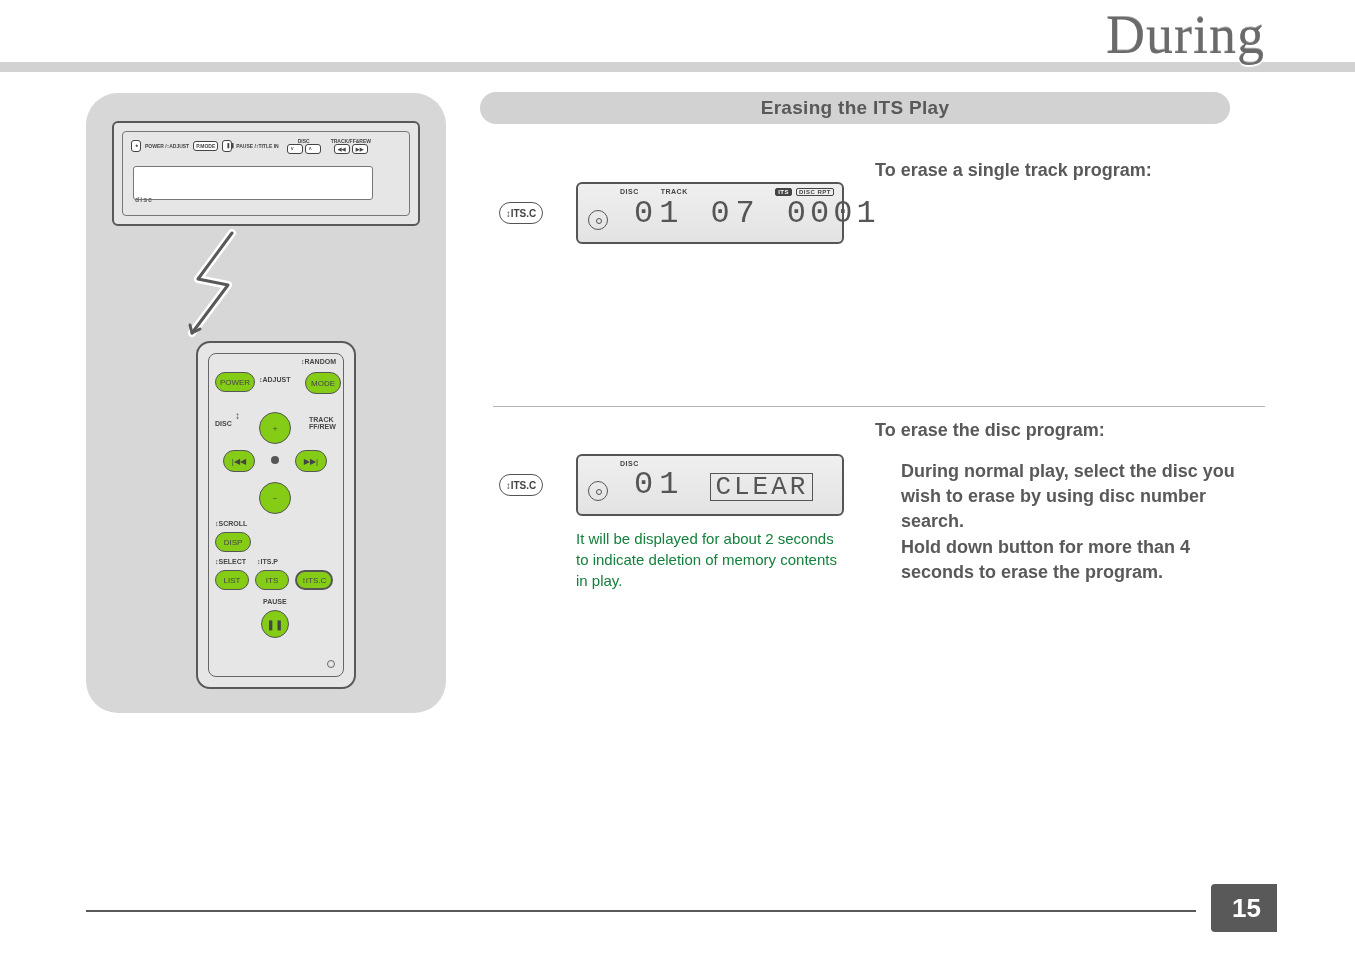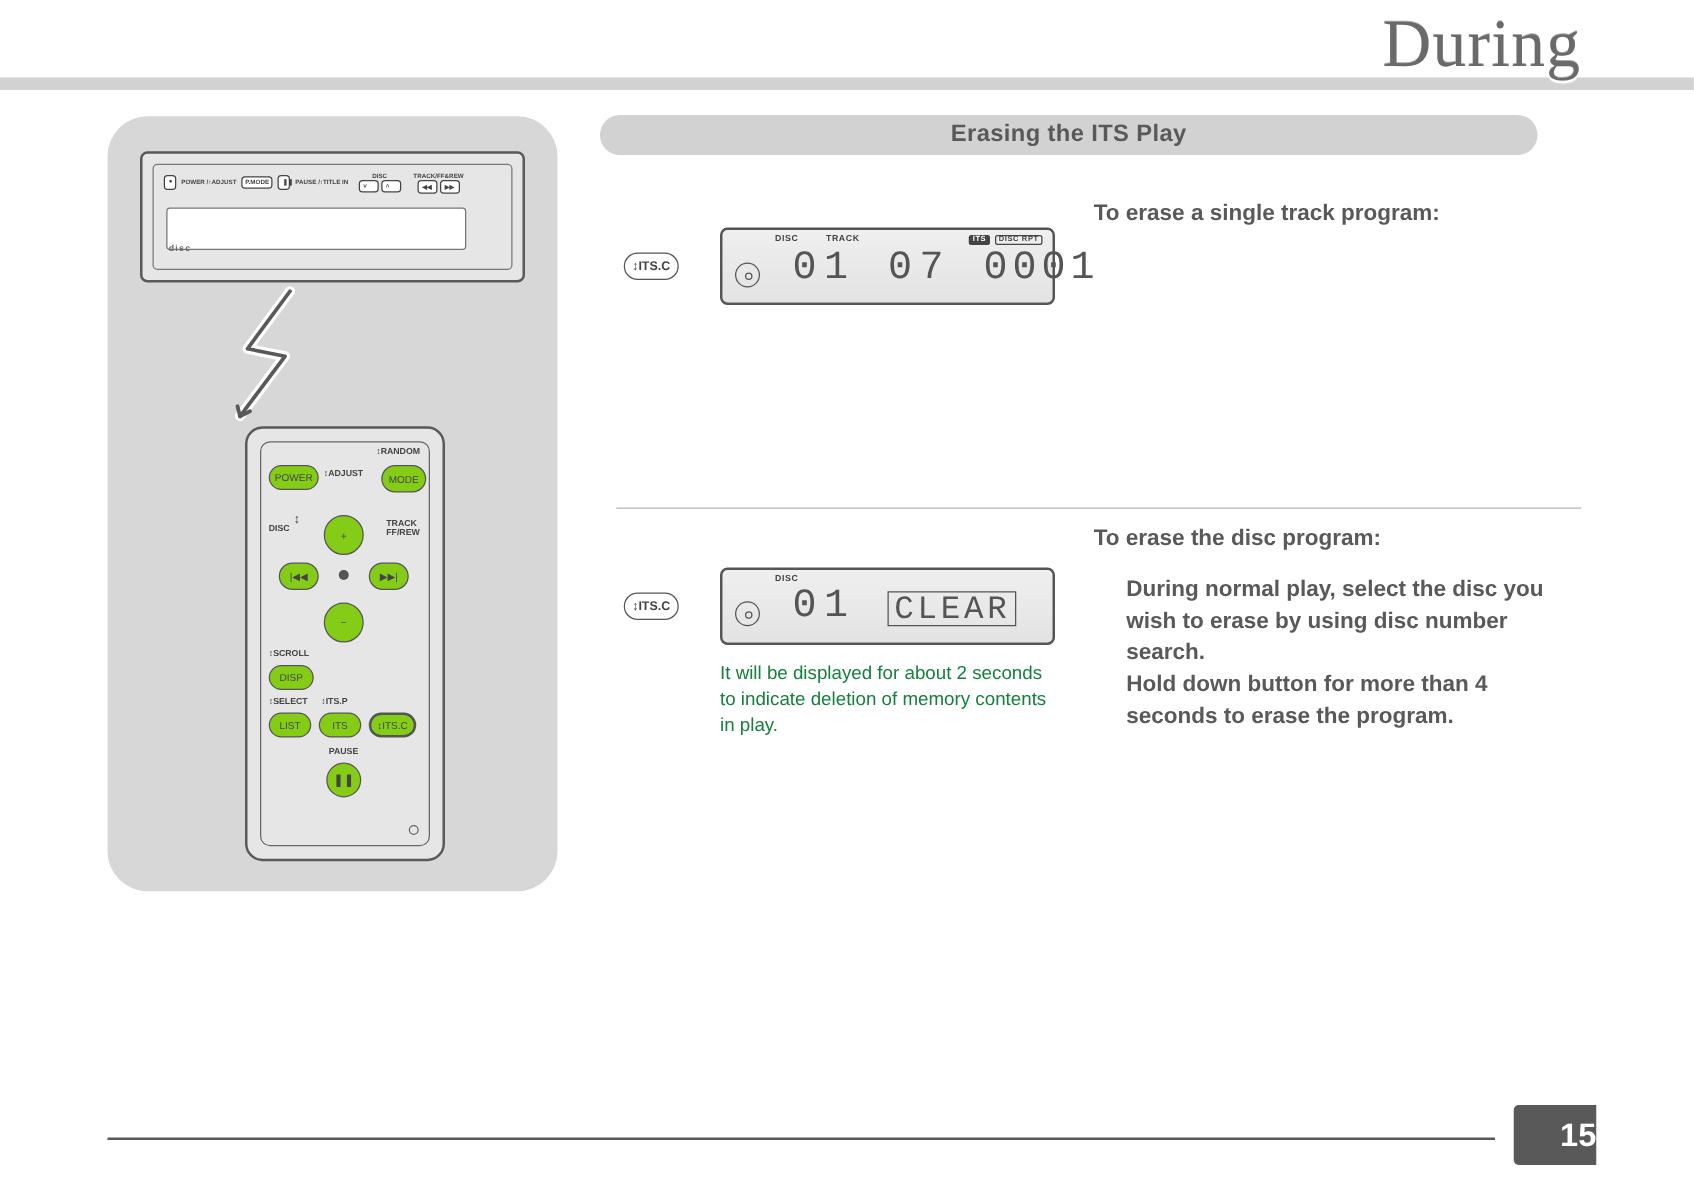--- a/index.html
+++ b/index.html
@@ -185,20 +185,21 @@
     bottom: 22px;
     right: 78px;
     width: 66px;
     height: 48px;
     background: #595959;
     border-radius: 4px 0 0 4px;
     color: #ffffff;
     font-weight: bold;
     font-size: 26px;
     display:flex; align-items:center; justify-content:flex-end;
+    padding-right: 16px;
   }
   .footer-line {
     position:absolute;
     bottom: 42px;
     left: 86px;
     width: 1110px;
     height: 2px;
     background:#595959;
   }
 </style>

